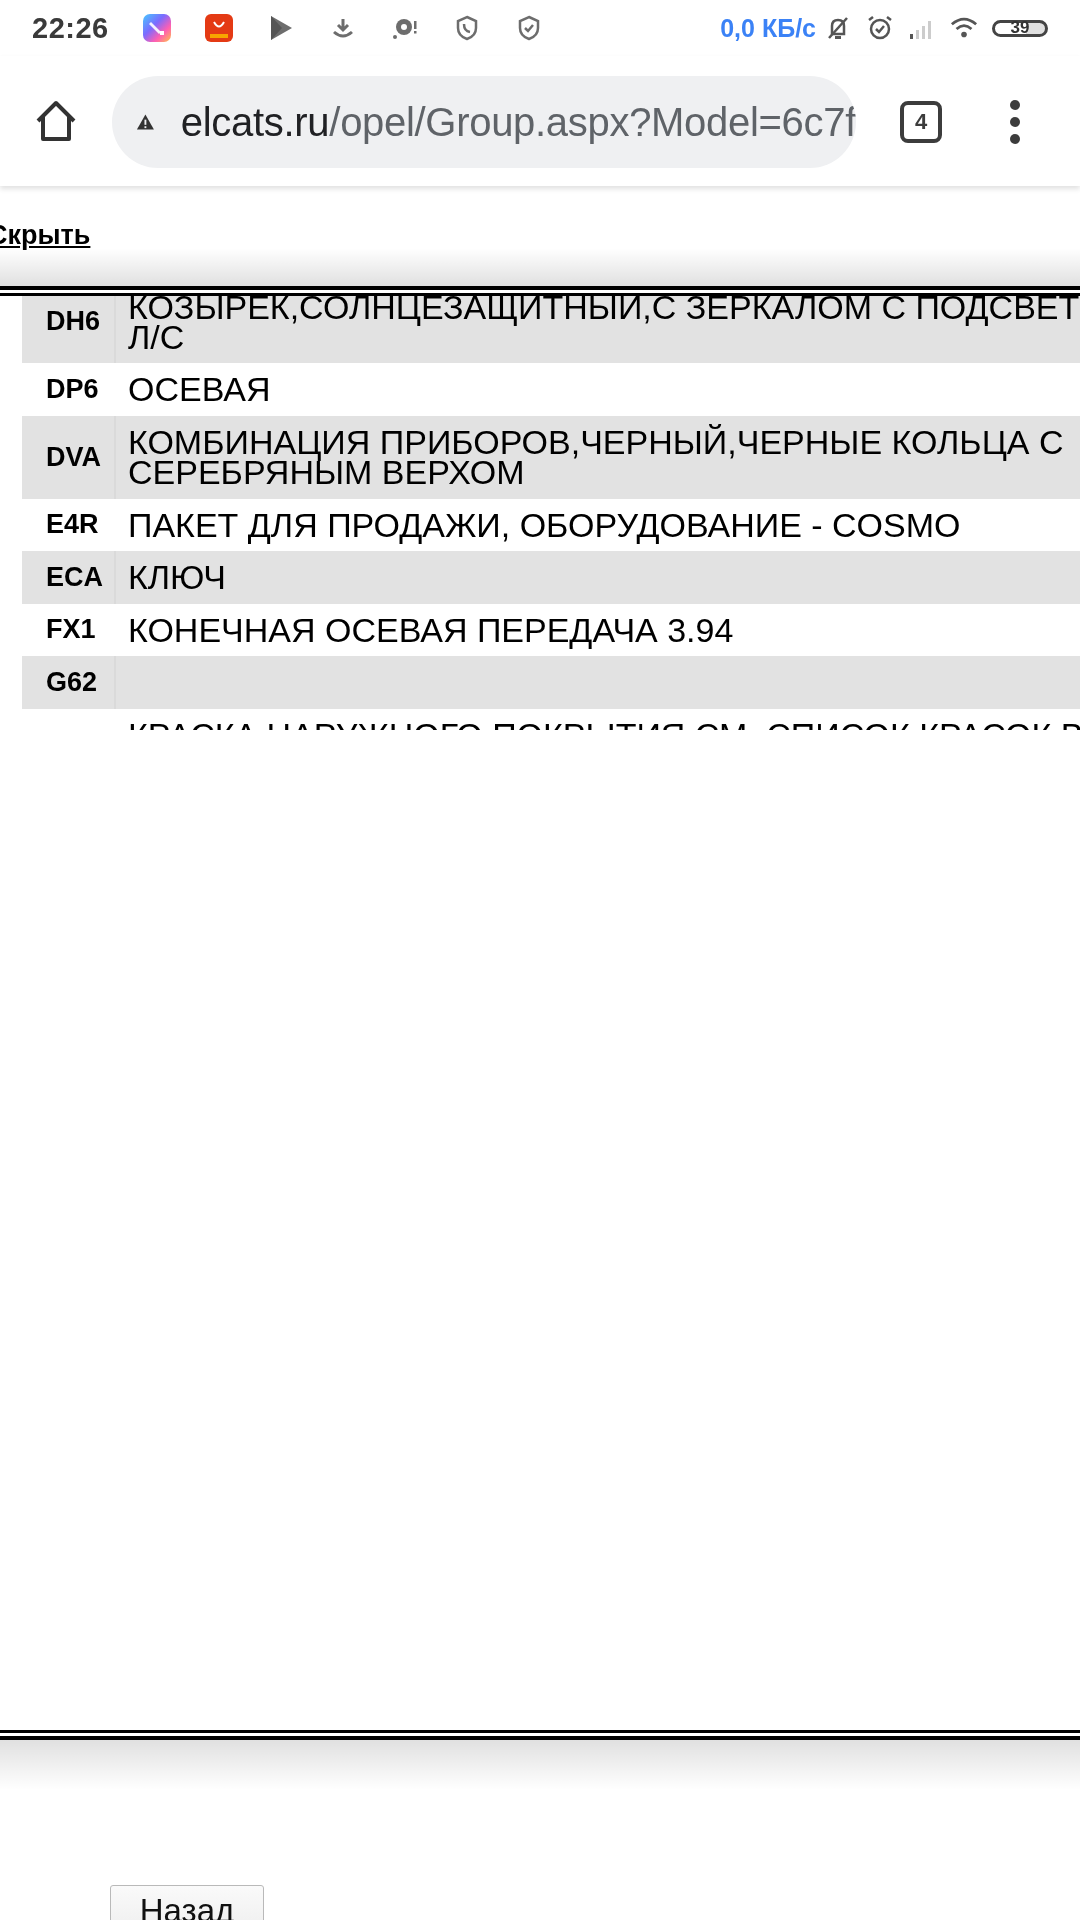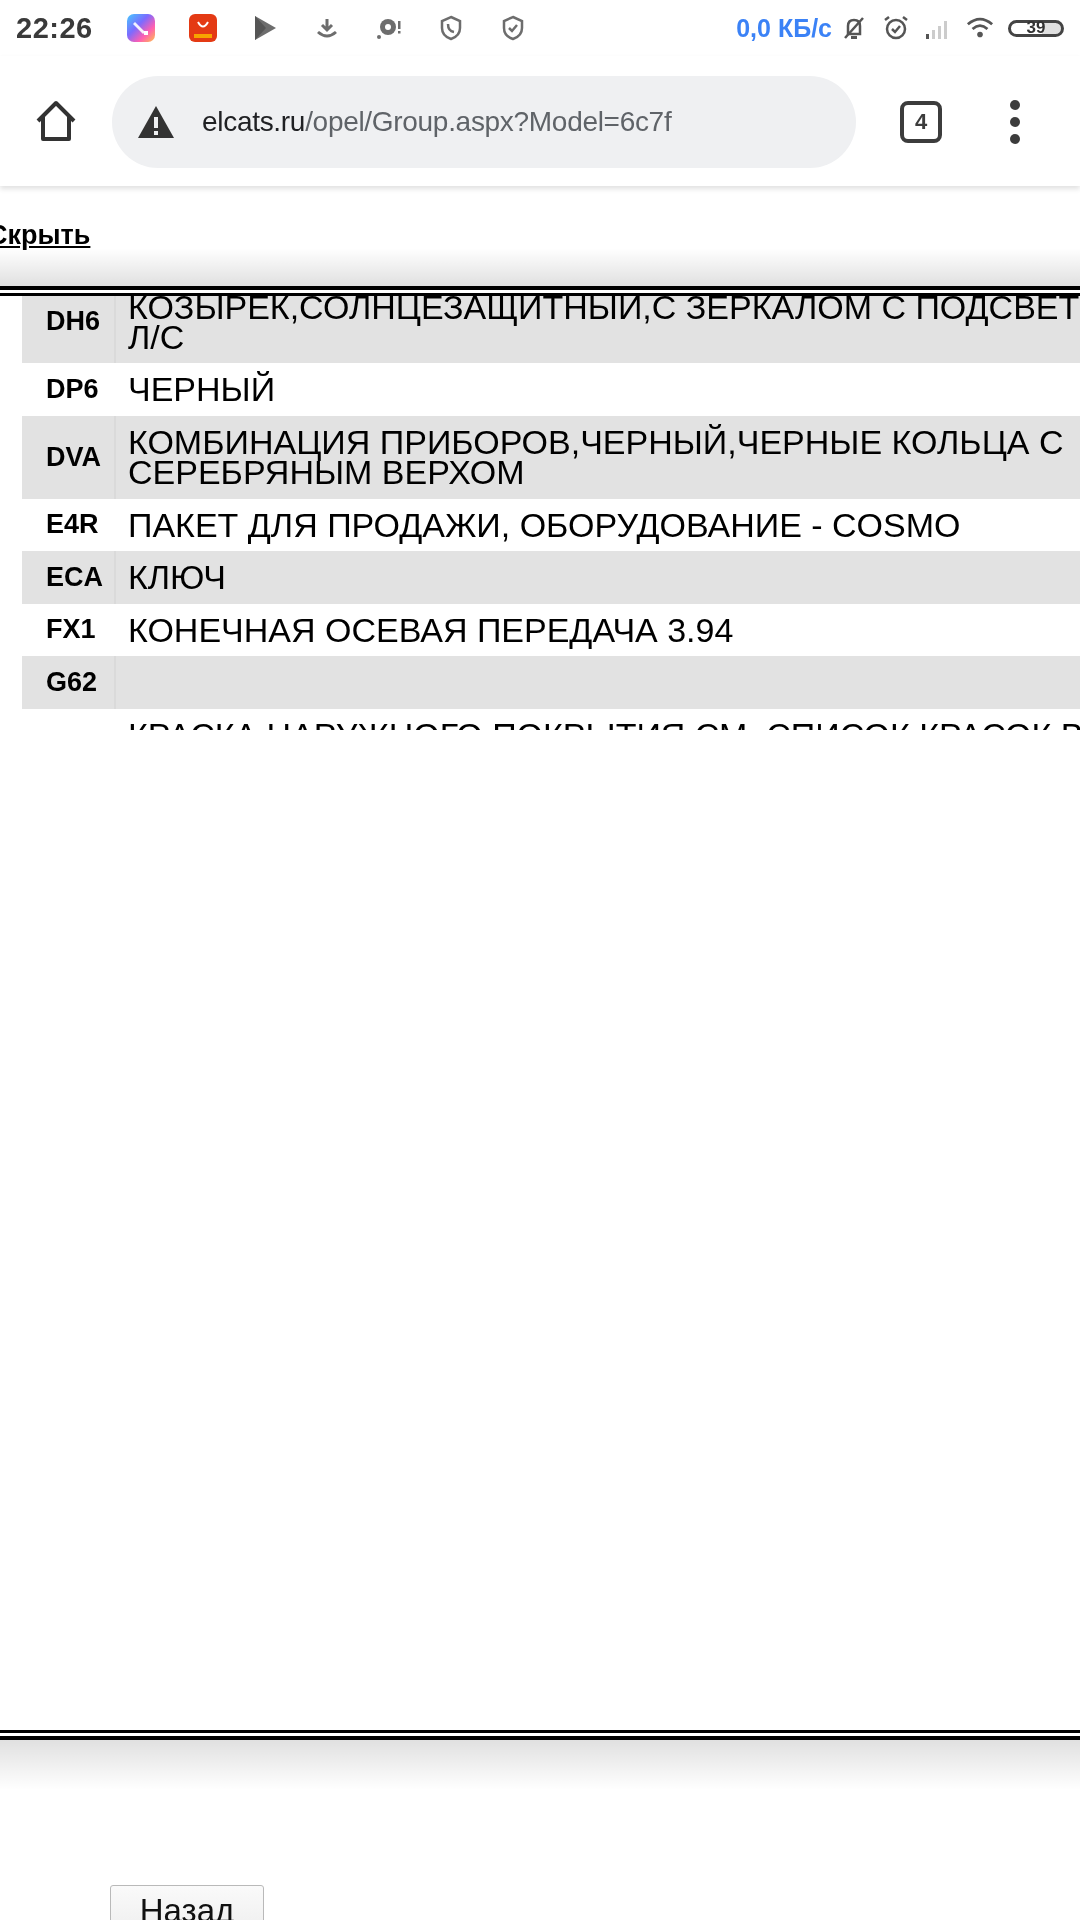--- a/index.html
+++ b/index.html
@@ -1,33 +1,33 @@
 <!DOCTYPE html>
 <html><head>
 <meta charset="utf-8">
 <style>
   * { box-sizing: border-box; margin: 0; padding: 0; }
   html, body { width: 1080px; height: 1920px; overflow: hidden; background: #ffffff; }
   body { font-family: "Liberation Sans", "DejaVu Sans", sans-serif; color: #000; position: relative; }
 
   
-  .status-bar { position: absolute; top: 0; left: 0; width: 1080px; height: 56px; display: flex; align-items: center; padding: 0 16px; gap: 20px; }
+  .status-bar { position: absolute; top: 0; left: 0; width: 1080px; height: 56px; display: flex; align-items: center; padding: 0 32px; gap: 20px; }
   .status-time { font-size: 29px; font-weight: bold; color: #3a3a3a; margin-right: 14px; letter-spacing: 0.5px; }
   .sb-icon { width: 28px; height: 28px; margin-right: 14px; display: inline-flex; align-items: center; justify-content: center; }
   .app-paint { border-radius: 7px; background: linear-gradient(135deg, #46c9ff 0%, #7b6bff 40%, #ff5fb2 70%, #ffc34a 100%); }
   .app-ali { border-radius: 6px; background: #e43a14; }
   .status-right { margin-left: auto; display: flex; align-items: center; }
   .net-speed { font-size: 25px; font-weight: bold; color: #3b82f6; margin-right: 8px; }
   .battery { width: 56px; height: 17px; border: 3px solid #444; border-radius: 13px; display: flex; align-items: center; justify-content: center; font-size: 17px; font-weight: bold; color: #333; position: relative; background: linear-gradient(90deg, #fff 0 62%, #e0e0e0 62% 100%); }
 
   
   .toolbar { position: absolute; top: 56px; left: 0; width: 1080px; height: 130px; display: flex; align-items: center; background: #fff; box-shadow: 0 3px 5px rgba(0,0,0,0.12); z-index: 2; }
   .home-btn { width: 56px; height: 56px; margin-left: 28px; display: flex; align-items: center; justify-content: center; }
   .omnibox { position: absolute; left: 112px; top: 20px; width: 744px; height: 92px; border-radius: 46px; background: #eff0f2; display: flex; align-items: center; padding-left: 24px; overflow: hidden; }
-  .url { font-size: 28px; white-space: nowrap; margin-left: 26px; letter-spacing: -0.3px; }
+  .url { font-size: 40px; white-space: nowrap; margin-left: 26px; letter-spacing: -0.3px; }
   .url-host { color: #202124; }
   .url-path { color: #5f6368; }
   .tabs-btn { position: absolute; left: 900px; top: 45px; width: 42px; height: 42px; border: 4px solid #3c3c3c; border-radius: 8px; display: flex; align-items: center; justify-content: center; font-size: 22px; font-weight: bold; color: #3c3c3c; }
   .menu-btn { position: absolute; left: 1000px; top: 40px; width: 30px; height: 52px; display: flex; flex-direction: column; align-items: center; justify-content: space-between; padding: 4px 0; }
   .menu-dot { width: 10px; height: 10px; border-radius: 50%; background: #3c3c3c; }
 
   
   .hide-link { position: absolute; top: 220px; left: -12px; font-size: 27px; font-weight: bold; text-decoration: underline; color: #000; }
   .frame-shadow-top { position: absolute; top: 248px; left: 0; width: 1080px; height: 38px; background: linear-gradient(to bottom, rgba(255,255,255,0) 0%, rgba(0,0,0,0.12) 100%); }
   .frame-border-top { position: absolute; top: 286px; left: 0; width: 1080px; height: 10px; border-top: 4px solid #000; border-bottom: 3px solid #000; }
@@ -161,21 +161,21 @@
 
 <div class="table-viewport">
   <div class="table-inner" id="options-table" style="top: -16px;">
       <div class="row gray double">
         <div class="code">DH6</div>
         <div class="desc">КОЗЫРЕК,СОЛНЦЕЗАЩИТНЫЙ,С ЗЕРКАЛОМ С ПОДСВЕТКОЙ,П/С
 Л/С</div>
       </div>
       <div class="row white single">
         <div class="code">DP6</div>
-        <div class="desc">ЧЕРНЫЙ</div>
+        <div class="desc">ОСЕВАЯ</div>
       </div>
       <div class="row gray double">
         <div class="code">DVA</div>
         <div class="desc">КОМБИНАЦИЯ ПРИБОРОВ,ЧЕРНЫЙ,ЧЕРНЫЕ КОЛЬЦА С
 СЕРЕБРЯНЫМ ВЕРХОМ</div>
       </div>
       <div class="row white single">
         <div class="code">E4R</div>
         <div class="desc">ПАКЕТ ДЛЯ ПРОДАЖИ, ОБОРУДОВАНИЕ - COSMO</div>
       </div>

